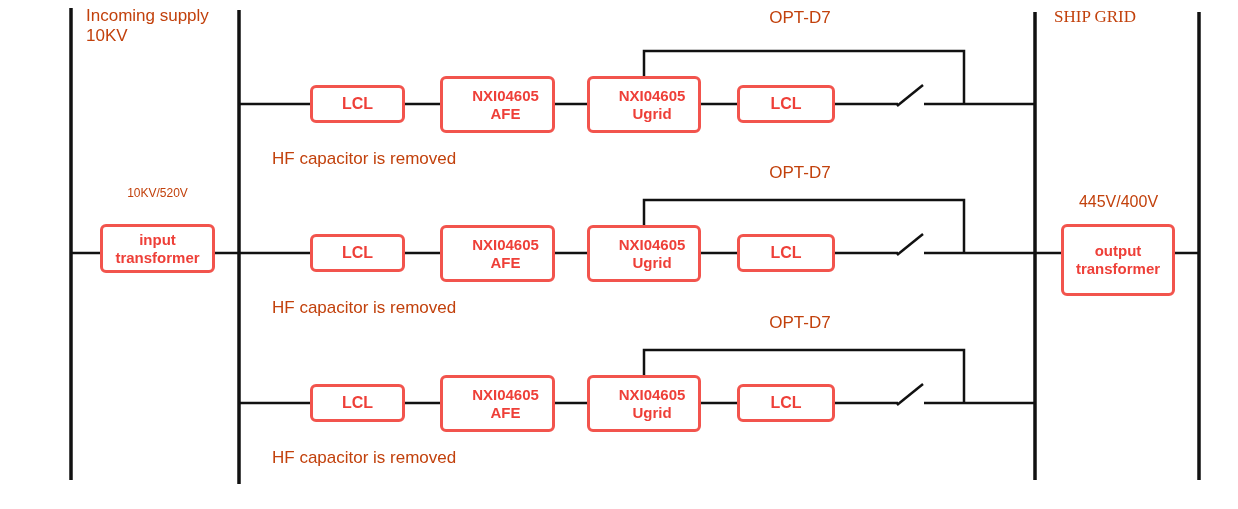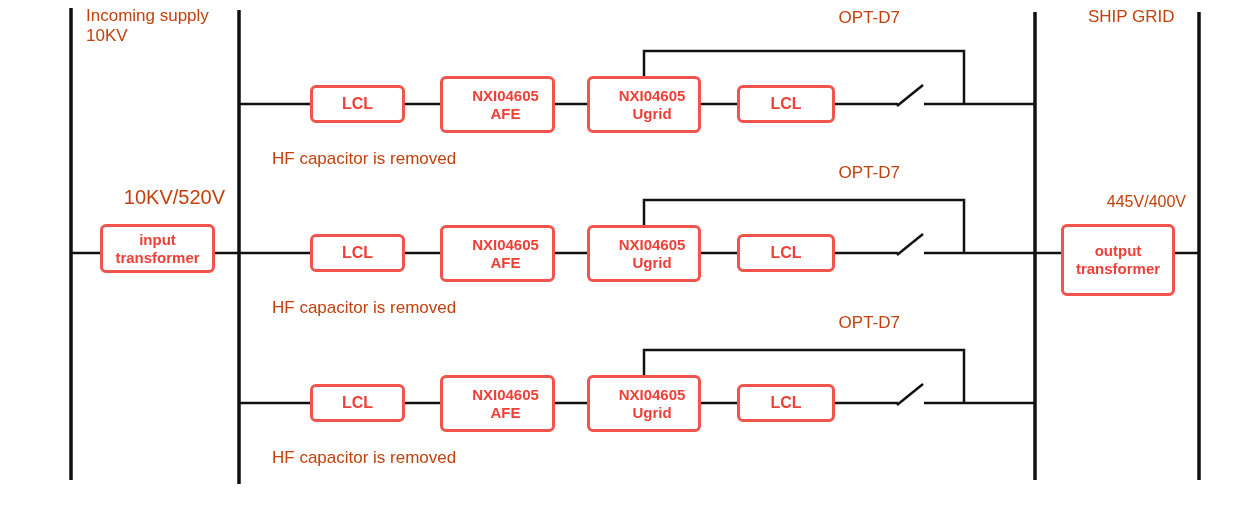--- a/index.html
+++ b/index.html
@@ -38,21 +38,21 @@
   .box-lcl { font-size: 16px; }
   .box-conv { font-size: 15px; padding-left: 16px; }
   .box-xfmr { font-size: 15px; }
   .blacklabel {
     position: absolute;
     z-index: 2;
     font-size: 17px;
     color: #c2410c;
     white-space: pre-line;
   }
-  .centered { text-align: right; }
+  .centered { text-align: center; }
 </style>
 </head>
 <body>
 
 <div class="canvas">
 
   <svg class="wires" viewBox="0 0 1238 509" xmlns="http://www.w3.org/2000/svg">
     <g stroke="#111111" fill="none" stroke-linecap="butt">
 
       <path d="M71 8 V480" stroke-width="3.5"></path>
@@ -80,22 +80,22 @@
         <path d="M239 403 H898"></path>
         <path d="M897 405 L923 384"></path>
         <path d="M924 403 H1035"></path>
         <path d="M644 375 V350 H964 V403"></path>
       </g>
     </g>
   </svg>
 
   <div class="blacklabel" style="left:86px; top:6px;">Incoming supply
 10KV</div>
-  <div class="blacklabel" style="left:1088px; top:7px;">SHIP GRID</div>
-  <div class="blacklabel centered" style="left:90px; top:186px; width:135px; font-size:20px;">10KV/520V</div>
+  <div class="blacklabel" style="left:1054px; top:7px;font-family:Liberation Serif, serif;">SHIP GRID</div>
+  <div class="blacklabel centered" style="left:90px; top:186px; width:135px; font-size:12px;">10KV/520V</div>
   <div class="blacklabel centered" style="left:1051px; top:193px; width:135px; font-size:16px;">445V/400V</div>
 
   <div class="redbox box-xfmr" style="left:100px; top:224px; width:115px; height:49px;">
     <span class="l1">input</span>
     <span class="l2">transformer</span>
   </div>
   <div class="redbox box-xfmr" style="left:1061px; top:224px; width:114px; height:72px;">
     <span class="l1">output</span>
     <span class="l2">transformer</span>
   </div>

